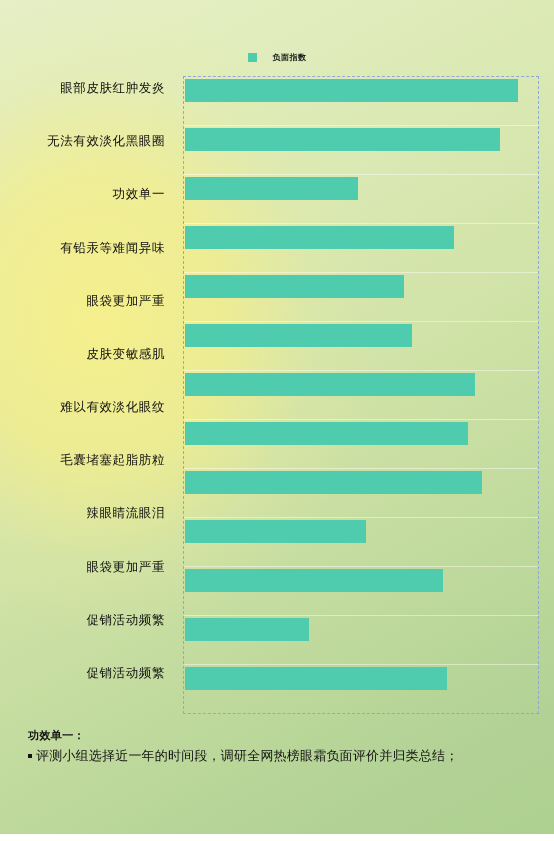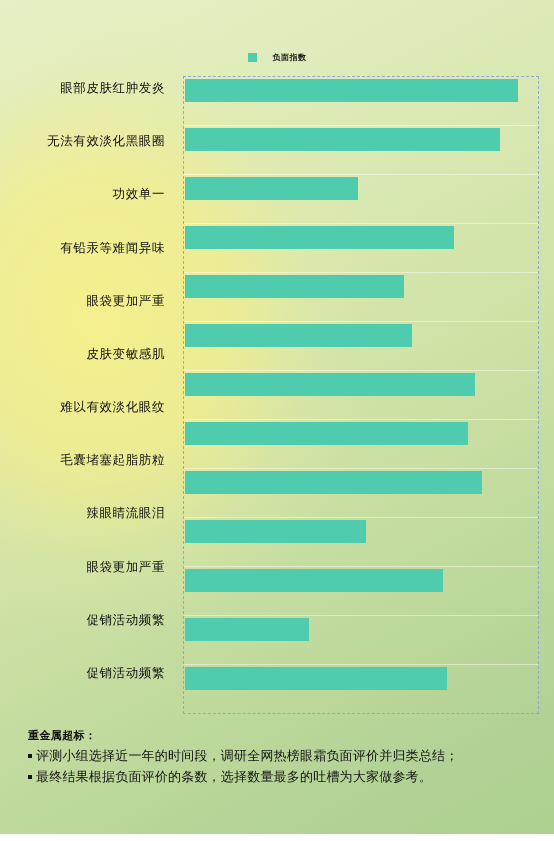--- a/index.html
+++ b/index.html
@@ -229,23 +229,20 @@
       <div class="bar-row">
           <div class="bar" title="促销活动频繁: 35" style="width: 35%; background: rgb(79, 203, 173);"></div>
         </div>
       <div class="bar-row">
           <div class="bar" title="重金属超标: 74" style="width: 74%; background: rgb(79, 203, 173);"></div>
         </div>
     </div>
   </div>
 
   <div id="footnote">
-    <div id="footnote-title">重金属超标：</div>
+    <div id="footnote-title">功效单一：</div>
     <div class="footnote-line">
       <span class="footnote-bullet"></span><span>评测小组选择近一年的时间段，调研全网热榜眼霜负面评价并归类总结；</span>
     </div>
-    <div class="footnote-line">
-      <span class="footnote-bullet"></span><span>最终结果根据负面评价的条数，选择数量最多的吐槽为大家做参考。</span>
-    </div>
   </div>
 
   <div id="bottom-strip"></div>
 </div>
 
 </body></html>

